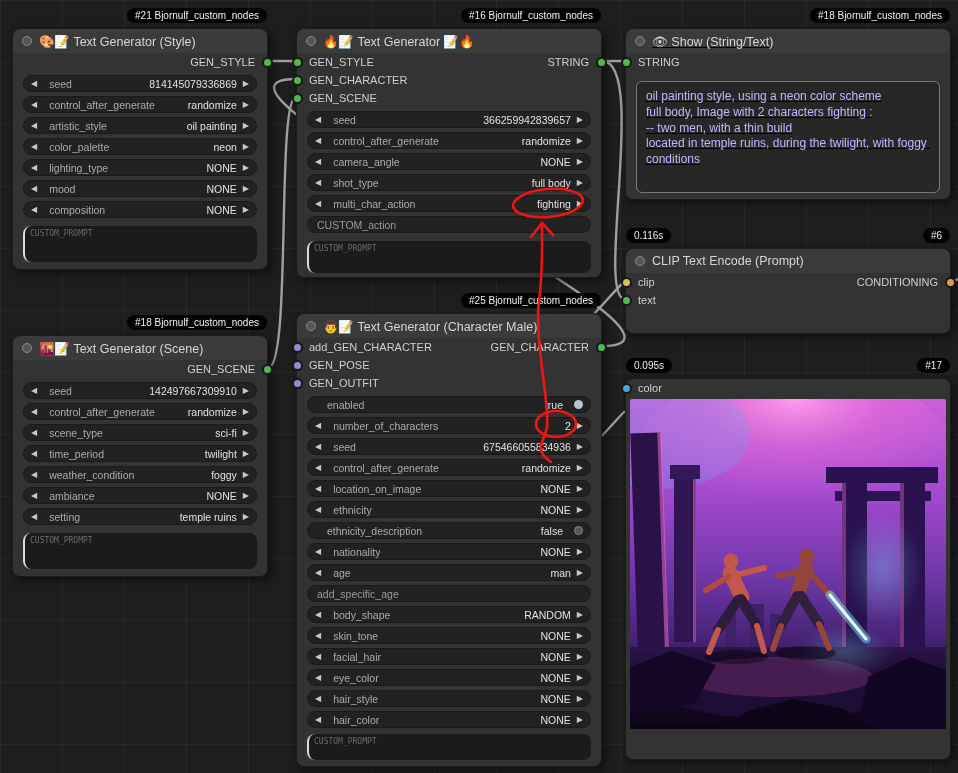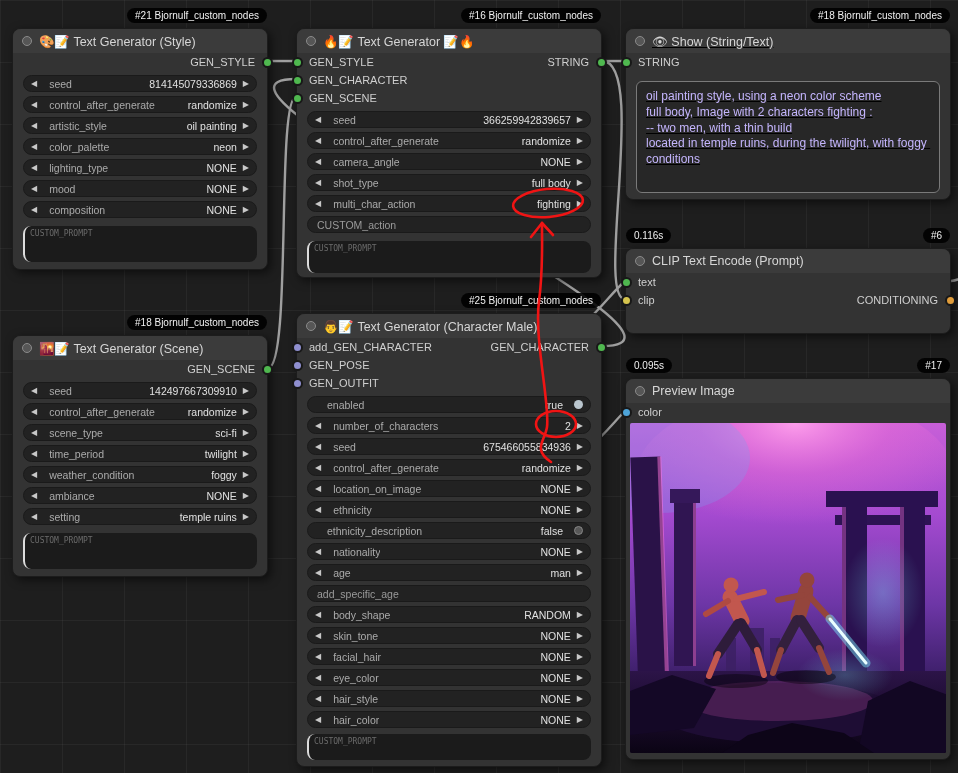--- a/index.html
+++ b/index.html
@@ -207,28 +207,28 @@
   </div>
 
   <div class="node" style="left:625px;top:248px;width:326px;height:86px;">
     <div class="badge tl">0.116s</div>
     <div class="badge tr">#6</div>
     <div class="nheader">
       <span class="cdot"></span>
       <span class="ntitle">CLIP Text Encode (Prompt)</span>
     </div>
     <div class="prow">
-      <span class="pdot in green"></span>
-      <span class="plabel-in">text</span>
-    </div>
-    <div class="prow">
       <span class="pdot in yellow"></span>
       <span class="plabel-in">clip</span>
       <span class="plabel-out">CONDITIONING</span>
       <span class="pdot out orange"></span>
+    </div>
+    <div class="prow">
+      <span class="pdot in green"></span>
+      <span class="plabel-in">text</span>
     </div>
   </div>
 
   <div class="node" style="left:12px;top:335px;width:256px;height:242px;">
     <div class="badge tr">#18 Bjornulf_custom_nodes</div>
     <div class="nheader">
       <span class="cdot"></span>
       <span class="ntitle">🌇📝 Text Generator (Scene)</span>
     </div>
     <div class="prow">
@@ -394,24 +394,20 @@
           <span class="wvalue">NONE</span>
           <span class="warr">▶</span>
         </div>
       <div class="custom-prompt" style="height:26px;margin-top:6px;">CUSTOM_PROMPT</div>
     </div>
   </div>
 
   <div class="node" style="left:625px;top:378px;width:326px;height:382px;">
     <div class="badge tl">0.095s</div>
     <div class="badge tr">#17</div>
-    <div class="nheader">
-      <span class="cdot"></span>
-      <span class="ntitle">Preview Image</span>
-    </div>
     <div class="prow">
       <span class="pdot in blue"></span>
       <span class="plabel-in">color</span>
     </div>
     <div class="preview-img">
       <svg viewBox="0 0 318 330" width="318" height="330">
         <defs>
           <linearGradient id="sky" x1="0" y1="0" x2="0" y2="1">
             <stop offset="0" stop-color="#c75fd8"></stop>
               <stop offset="0.28" stop-color="#a44ad0"></stop>

